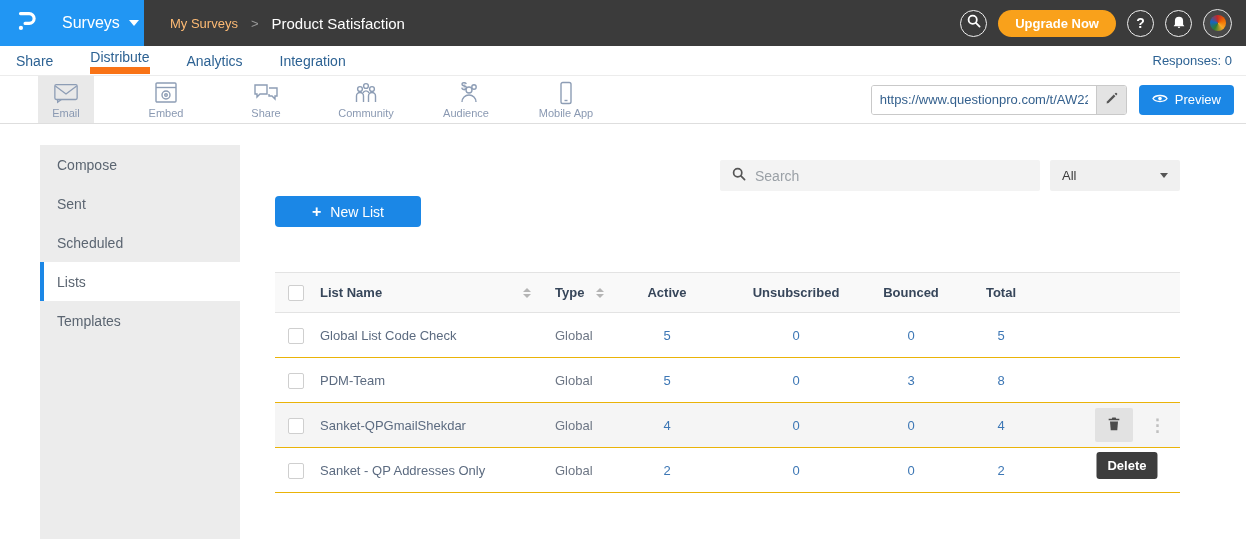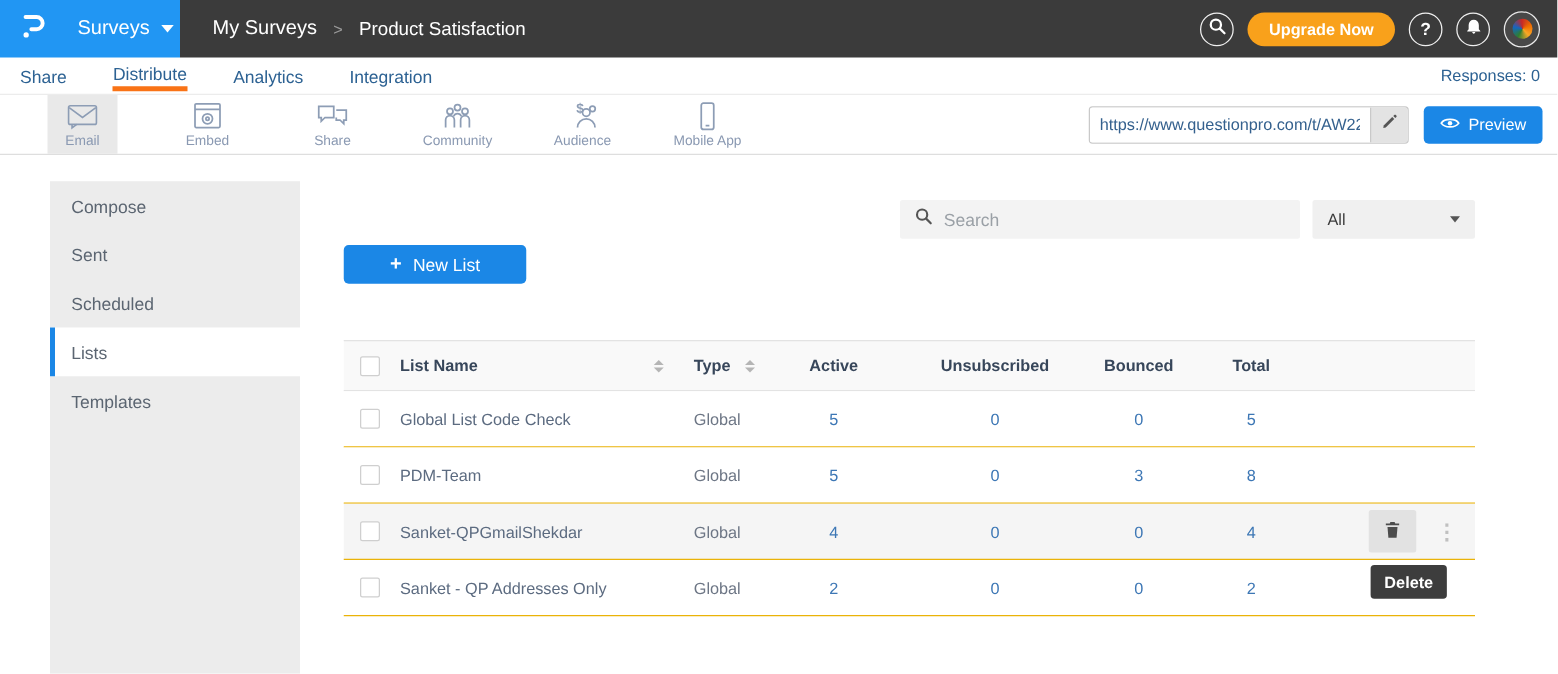--- a/index.html
+++ b/index.html
@@ -8,41 +8,41 @@
 
   
   .topbar { display:flex; height:46px; width:100%; }
   .logo-area { width:144px; background:#2196f3; display:flex; align-items:center;
     padding-left:14px; flex-shrink:0; }
   .logo-area .brand { color:#fff; font-size:16px; font-weight:500; margin-left:24px; }
   .caret-down { width:0; height:0; border-left:5px solid transparent;
     border-right:5px solid transparent; border-top:6px solid #fff; margin-left:9px; }
   .dark-area { flex:1; background:#3b3b3b; display:flex; align-items:center; }
   .crumbs { display:flex; align-items:center; margin-left:26px; }
-  .crumb-parent { color:#ffffff; font-size:16px; cursor:pointer; }
+  .crumb-parent { color:#fdba74; font-size:13px; cursor:pointer; }
   .crumb-sep { color:#9a9a9a; font-size:13px; margin:0 13px; }
   .crumb-current { color:#ffffff; font-size:15px; }
   .top-actions { margin-left:auto; display:flex; align-items:center; gap:11px; margin-right:14px; }
   .circle-btn { width:27px; height:27px; border:1.5px solid #f0f0f0; border-radius:50%;
     display:flex; align-items:center; justify-content:center; color:#fff; cursor:pointer; }
   .help-glyph { color:#fff; font-size:14px; font-weight:bold; }
   .upgrade-btn { height:27px; border:none; border-radius:14px; background:#f9a11b;
     color:#fff; font-size:13px; font-weight:bold; padding:0 17px; cursor:pointer;
     font-family:"Liberation Sans", sans-serif; }
   .avatar { width:29px; height:29px; border:1.5px solid #e8e8e8; border-radius:50%;
     background:#484848; display:flex; align-items:center; justify-content:center; cursor:pointer; }
   .avatar-img { width:16px; height:16px; border-radius:50%;
     background:conic-gradient(from 210deg,#2e7d32,#1565c0,#c62828,#ef6c00,#f9a825,#2e7d32); }
 
   
   .tabnav { height:30px; display:flex; align-items:center; padding-left:16px;
     border-bottom:1px solid #ececec; background:#fff; }
   .tab { font-size:14px; color:#2d6293; margin-right:37px; cursor:pointer;
     padding:2px 0 2px 0; }
-  .tab.active { border-bottom:4px solid #f97316; }
+  .tab.active { border-bottom:7px solid #f97316; }
   .responses { margin-left:auto; margin-right:14px; font-size:13px; color:#2d6293; }
 
   
   .toolbar { height:48px; display:flex; align-items:stretch; border-bottom:1px solid #dedede;
     background:#fff; padding-left:38px; }
   .tool-item { width:56px; margin-right:44px; display:flex; flex-direction:column;
     align-items:center; justify-content:flex-end; padding-bottom:4px; cursor:pointer; }
   .tool-item.active { background:#e9e9e9; }
   .tool-label { font-size:11px; color:#8a99b2; white-space:nowrap; margin-top:2px; }
   .tool-icon { height:26px; display:flex; align-items:flex-end; }

